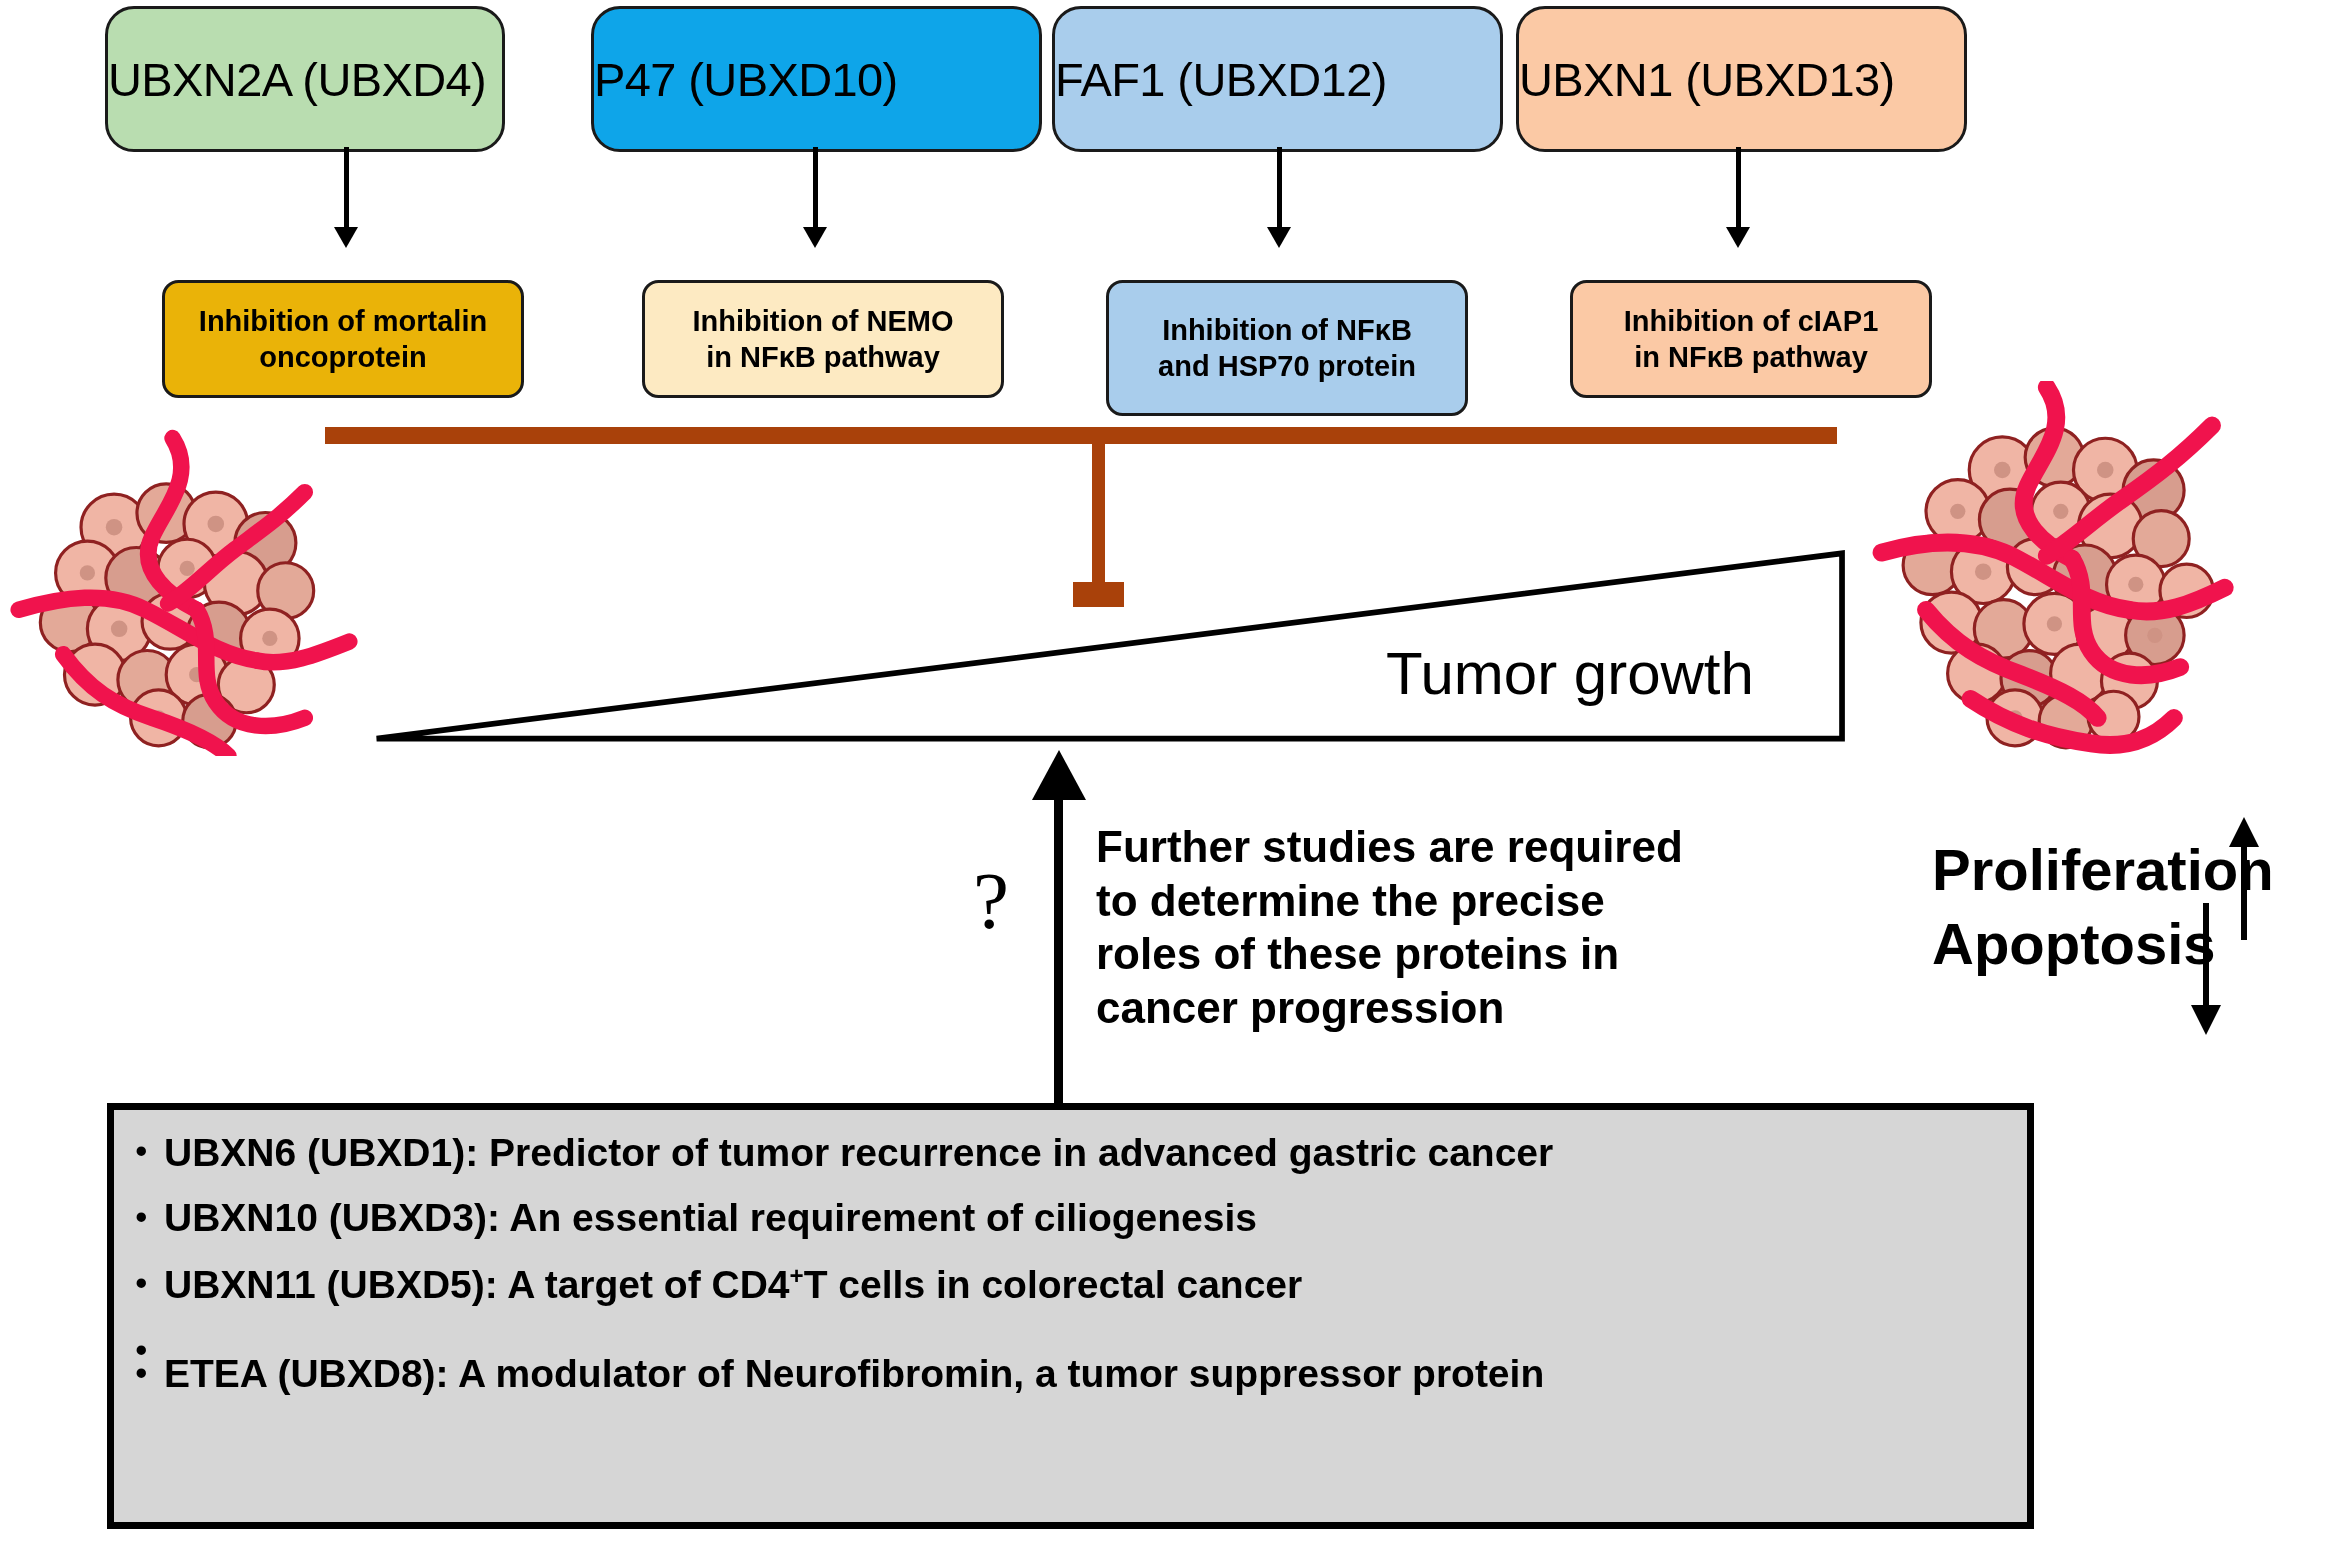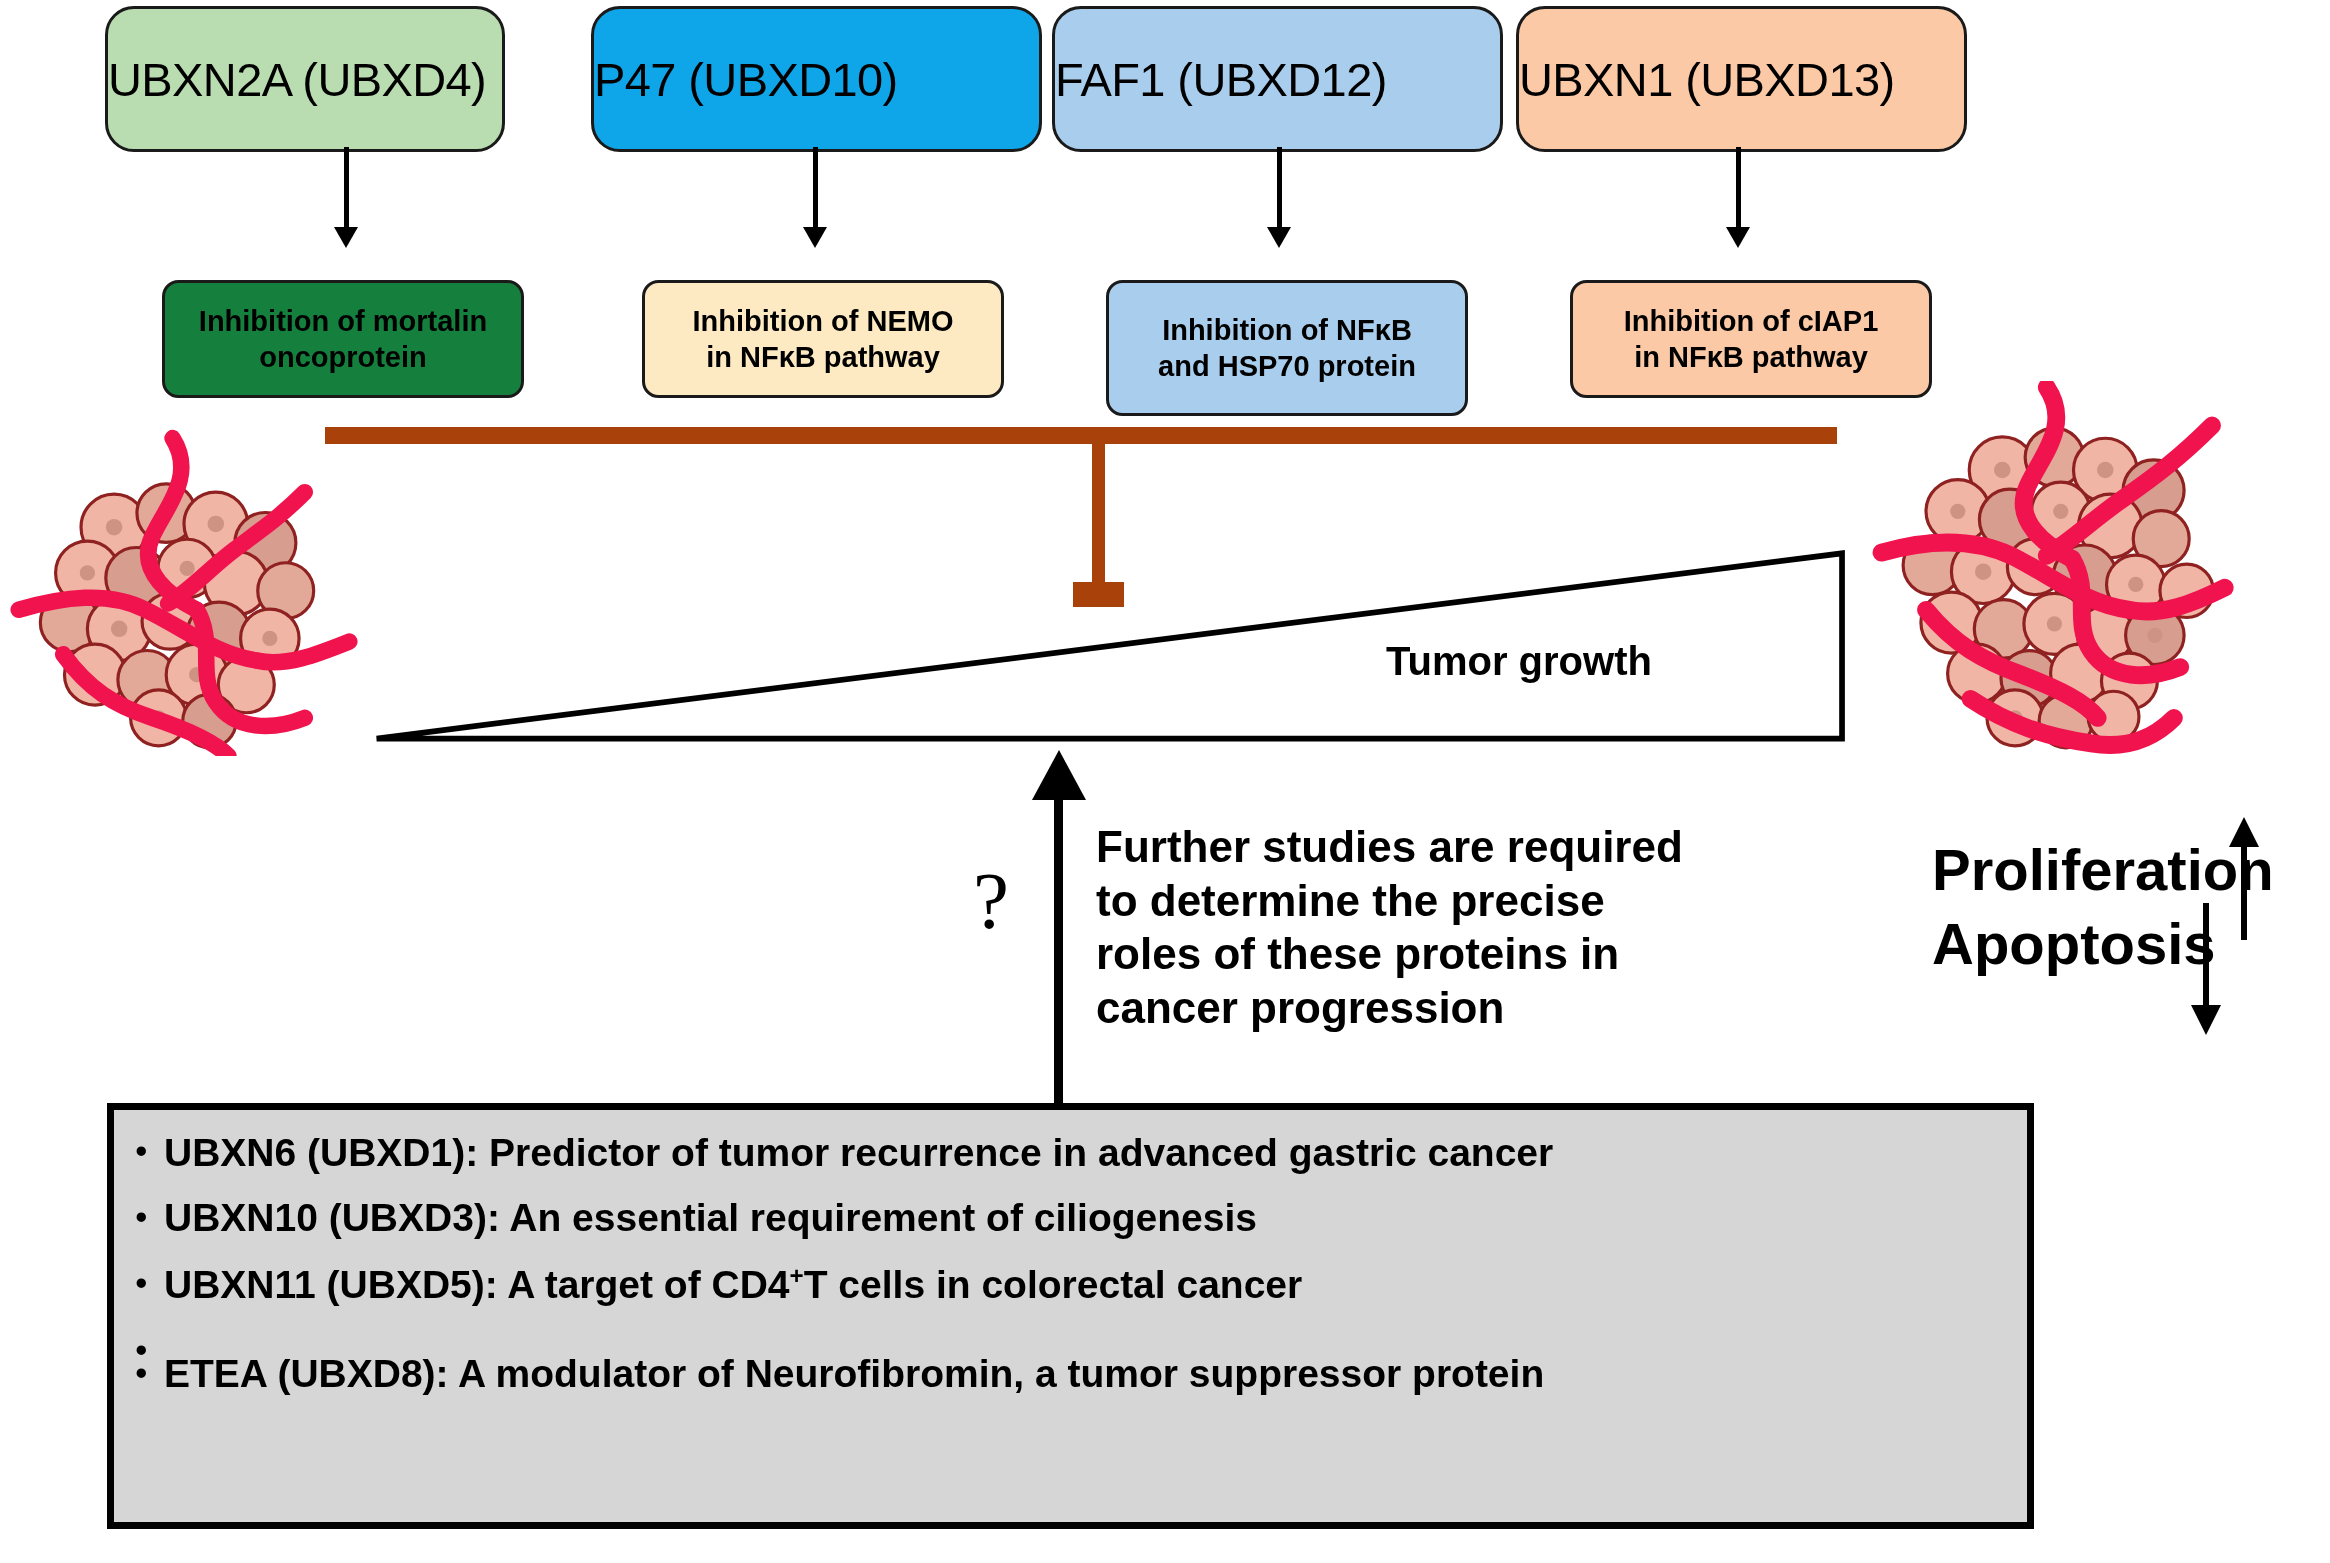--- a/index.html
+++ b/index.html
@@ -25,21 +25,21 @@
        border-left:12.7px solid transparent;border-right:12.7px solid transparent;
        border-top:21.6px solid #000;}
 
   
   .inhib-bar{position:absolute;background:#a9410a;}
   .inhib-stem{position:absolute;background:#a9410a;}
   .inhib-foot{position:absolute;background:#a9410a;}
 
   
   .wedge{position:absolute;}
-  .tumor-growth-label{position:absolute;font-weight:bold;font-size:40px;}
+  .tumor-growth-label{position:absolute;font-weight:normal;font-size:60px;}
 
   
   .uparrow{position:absolute;}
   .uparrow .shaft{position:absolute;background:#000;}
   .uparrow .head{position:absolute;width:0;height:0;
        border-left:27px solid transparent;border-right:27px solid transparent;
        border-bottom:50px solid #000;}
 
   .qmark{position:absolute;font-size:81px;font-weight:normal;
          font-family:"Liberation Serif",serif;}
@@ -193,21 +193,21 @@
   </div>
   <div class="darrow" style="left:1257px;top:147px;height:102px">
     <div class="shaft" style="height:80px"></div>
     <div class="head" style="top:80px"></div>
   </div>
   <div class="darrow" style="left:1716px;top:147px;height:102px">
     <div class="shaft" style="height:80px"></div>
     <div class="head" style="top:80px"></div>
   </div>
 
-  <div class="fbox" style="left:162px;top:280px;width:362px;height:118px;background:#15803d">
+  <div class="fbox" style="left:162px;top:280px;width:362px;height:118px;background:#eab308">
     <span>
       <span>Inhibition of mortalin</span><br>
       <span>oncoprotein</span>
     </span>
   </div>
   <div class="fbox" style="left:642px;top:280px;width:362px;height:118px;background:#fdeac2">
     <span>
       <span>Inhibition of NEMO</span><br>
       <span>in NFκB pathway</span>
     </span>

